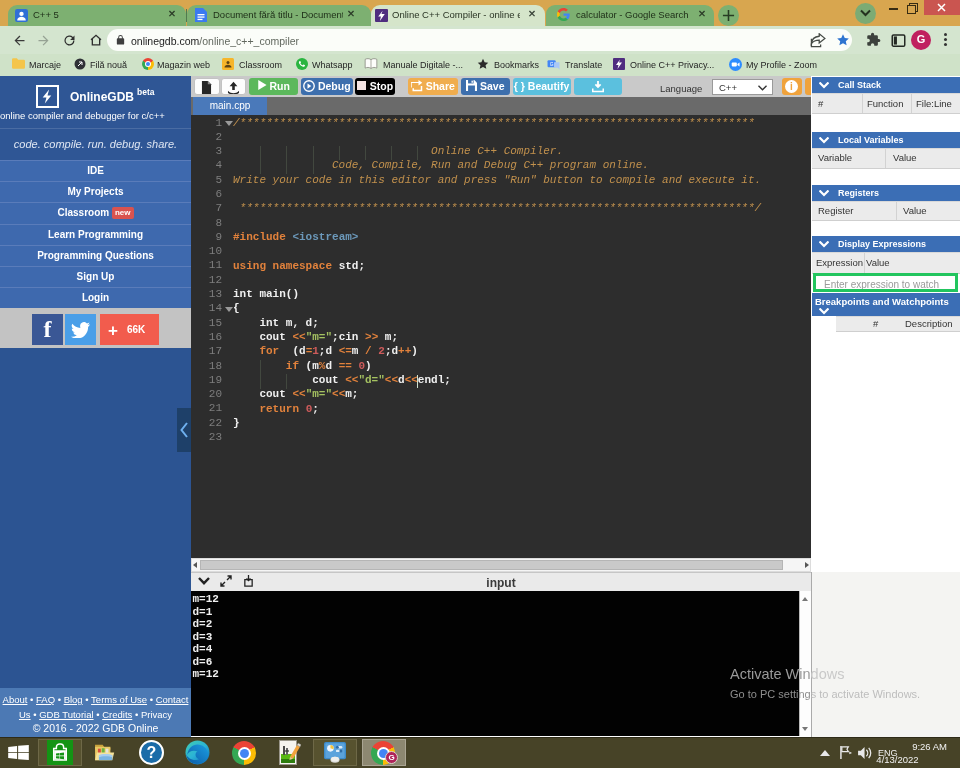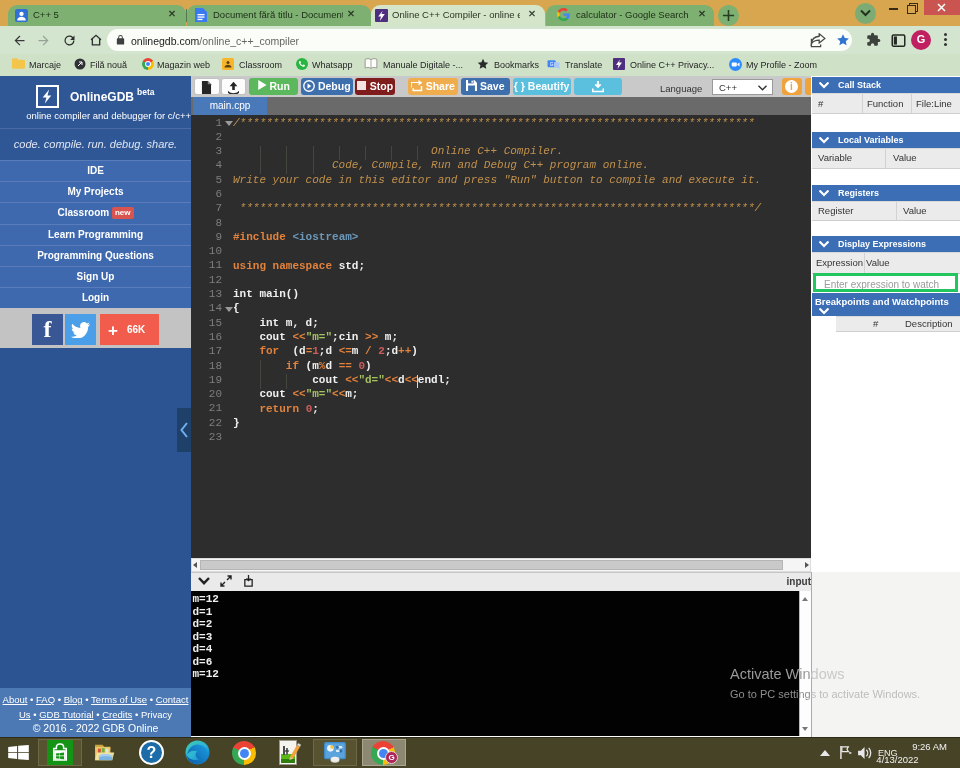--- a/index.html
+++ b/index.html
@@ -176,21 +176,21 @@
 
 <div class="ab" style="left:0;top:76px;width:191px;height:661px;background:#2c5492"></div>
 <div class="ab" style="left:0;top:76px;width:191px;height:84px;background:#2f5695"></div>
     <div class="ab" style="left:0;top:128px;width:191px;height:1px;background:#4a6ca3"></div>
 <div class="ab" style="left:36px;top:85px;width:19px;height:19px;border:2.5px solid #fff"></div>
 <svg class="ab" style="left:41px;top:89px" width="13" height="15" viewBox="0 0 24 28">
       <path d="M15 1 3 16h7l-3 11 12-15h-7z" fill="#fff"></path>
     </svg>
 <div class="ab" style="left:70px;top:90px;font-size:12px;font-weight:bold;color:#fff">OnlineGDB</div>
 <div class="ab" style="left:137px;top:87px;font-size:8.5px;font-weight:bold;color:#fff">beta</div>
-<div class="ab" style="left:0;top:110px;width:191px;text-align:right;font-size:9.5px;color:#fff">online compiler and debugger for c/c++</div>
+<div class="ab" style="left:0;top:110px;width:191px;text-align:left;font-size:9.5px;color:#fff">online compiler and debugger for c/c++</div>
 <div class="ab" style="left:0;top:129px;width:191px;height:31px;color:#dfe6f2;font-style:italic;font-size:11px;text-align:center;line-height:31px">code. compile. run. debug. share.</div>
 <div class="mi" style="top:160.0px">IDE</div>
 <div class="mi" style="top:181.2px">My Projects</div>
 <div class="mi" style="top:202.4px">Classroom <span style="background:#d9534f;border-radius:2px;font-size:8px;padding:1px 3px 2px;position:relative;top:-1px">new</span></div>
 <div class="mi" style="top:223.6px">Learn Programming</div>
 <div class="mi" style="top:244.8px">Programming Questions</div>
 <div class="mi" style="top:266.0px">Sign Up</div>
 <div class="mi" style="top:287.2px">Login</div>
 <div class="ab" style="left:0;top:308.4px;width:191px;height:40px;background:#c3c3c3"></div>
 <div class="ab" style="left:32px;top:314px;width:31px;height:31px;background:#3a5795;color:#fff;text-align:center"><span style="font-family:'Liberation Serif',serif;font-weight:bold;font-size:24px;line-height:30px">f</span></div>
@@ -219,21 +219,21 @@
         <path d="M10 1l6 7h-4v6H8V8H4z" fill="#262626"></path>
         <path d="M1.5 15c2.7 3 5.5 3.8 8.5 3.8s5.8-.8 8.5-3.8v3.4c-2.7 2-5.5 2.6-8.5 2.6s-5.8-.6-8.5-2.6z" fill="#262626"></path>
       </svg></div>
 <div class="btn" style="left:248.5px;width:49.5px;background:#5cb85c"><svg width="10" height="10" viewBox="0 0 12 12" style="margin-right:3px">
         <path d="M1.5 0l10 6-10 6z" fill="#fff"></path>
       </svg>Run</div>
 <div class="btn" style="left:300.5px;width:52.5px;background:#3d6fad"><svg width="12" height="12" viewBox="0 0 16 16" style="margin-right:3px;vertical-align:-2px">
         <circle cx="8" cy="8" r="7" fill="none" stroke="#fff" stroke-width="1.8"></circle>
         <path d="M6 4.5l5 3.5-5 3.5z" fill="#fff"></path>
       </svg>Debug</div>
-<div class="btn" style="left:355px;width:40px;background:#7f1d1d"><span style="display:inline-block;width:9px;height:9px;background:#f3e3e2;margin-right:4px"></span>Stop</div>
+<div class="btn" style="left:355px;width:40px;background:#000000"><span style="display:inline-block;width:9px;height:9px;background:#f3e3e2;margin-right:4px"></span>Stop</div>
 <div class="btn" style="left:407.5px;width:50.5px;background:#f0ad4e"><svg width="12" height="12" viewBox="0 0 16 16" style="margin-right:3px;vertical-align:-2px">
         <path d="M1 4h9v3.2L15 3.5 10 0v2.6H0V10h1z" fill="#fff"></path>
         <path d="M15 8v7H2v-4h2v2h9V8z" fill="#fff"></path>
       </svg>Share</div>
 <div class="btn" style="left:461px;width:48.5px;background:#3d6fad"><svg width="11" height="11" viewBox="0 0 16 16" style="margin-right:3px;vertical-align:-1px">
         <path d="M0 0h12l4 4v12H0z" fill="#fff"></path>
         <rect x="3" y="0" width="8" height="5" fill="#3d6fad"></rect>
         <rect x="8" y="1" width="2" height="3" fill="#fff"></rect>
         <rect x="3" y="8" width="10" height="8" fill="#3d6fad"></rect>
       </svg>Save</div>
@@ -315,21 +315,21 @@
 <svg class="ab" style="left:198px;top:577px" width="12" height="8" viewBox="0 0 12 8">
       <path d="M1 1l5 5.2L11 1" stroke="#222" stroke-width="2.4" fill="none"></path>
     </svg>
 <svg class="ab" style="left:220px;top:575px" width="12" height="12" viewBox="0 0 12 12">
       <path d="M7.5 1H11v3.5M11 1 7 5M4.5 11H1V7.5M1 11l4-4" stroke="#222" stroke-width="1.4" fill="none"></path>
     </svg>
 <svg class="ab" style="left:243px;top:575px" width="11" height="12" viewBox="0 0 12 13">
       <path d="M2 5h8v7H2z" fill="none" stroke="#222" stroke-width="1.4"></path>
       <path d="M6 0v6M3.8 3.8 6 6l2.2-2.2" stroke="#222" stroke-width="1.4" fill="none"></path>
     </svg>
-<div class="ab" style="left:191px;top:576px;width:620px;text-align:right;font-size:10px;font-weight:bold;color:#3a3a3a">input</div>
+<div class="ab" style="left:191px;top:576px;width:620px;text-align:center;font-size:12px;font-weight:bold;color:#3a3a3a">input</div>
 
 <div class="ab" style="left:191px;top:591px;width:608px;height:145px;background:#020202"></div>
 <div class="ab csl" style="left:192.5px;top:593px;color:#efefef">m=12
 d=1
 d=2
 d=3
 d=4
 d=6
 m=12</div>
 

